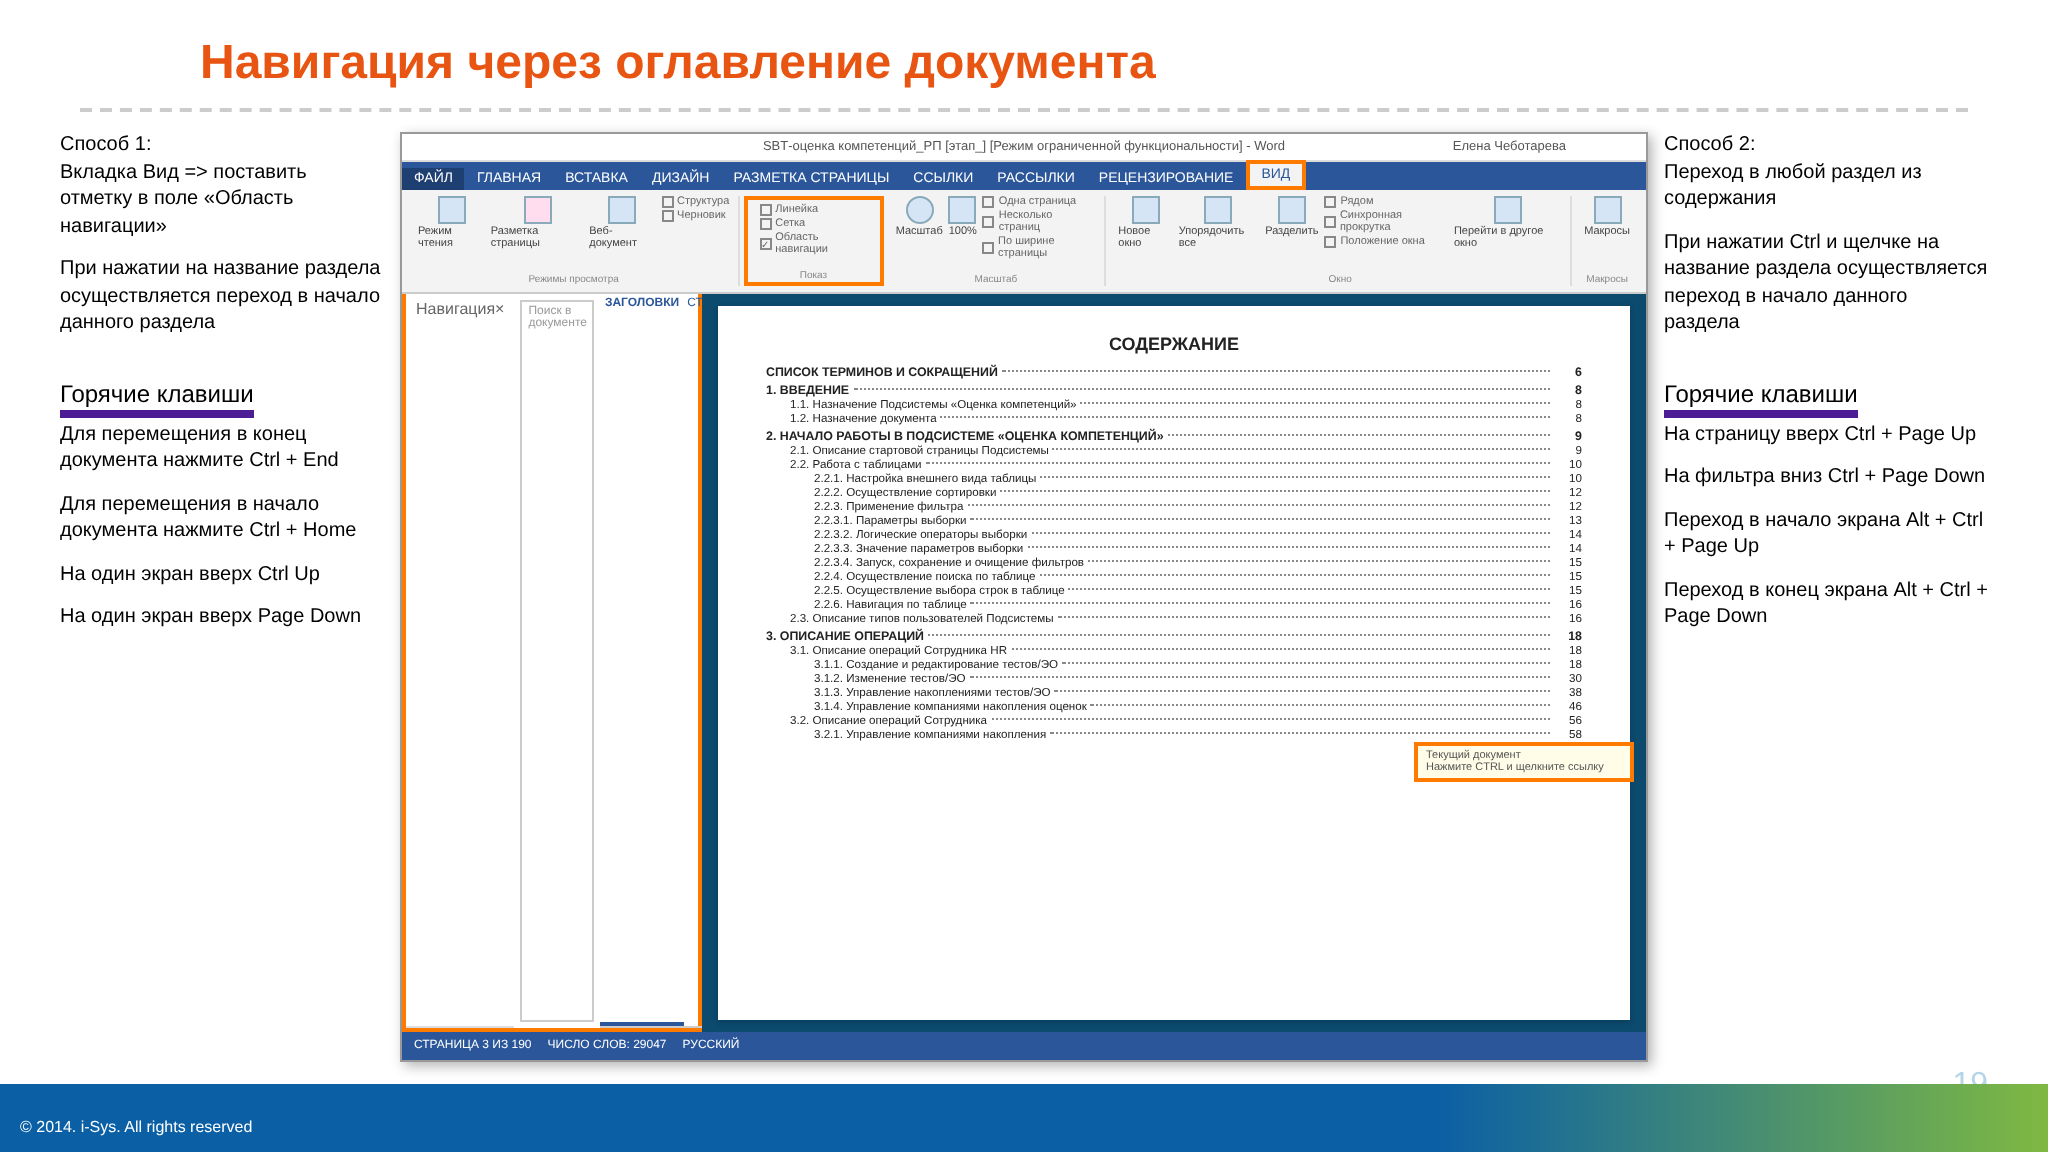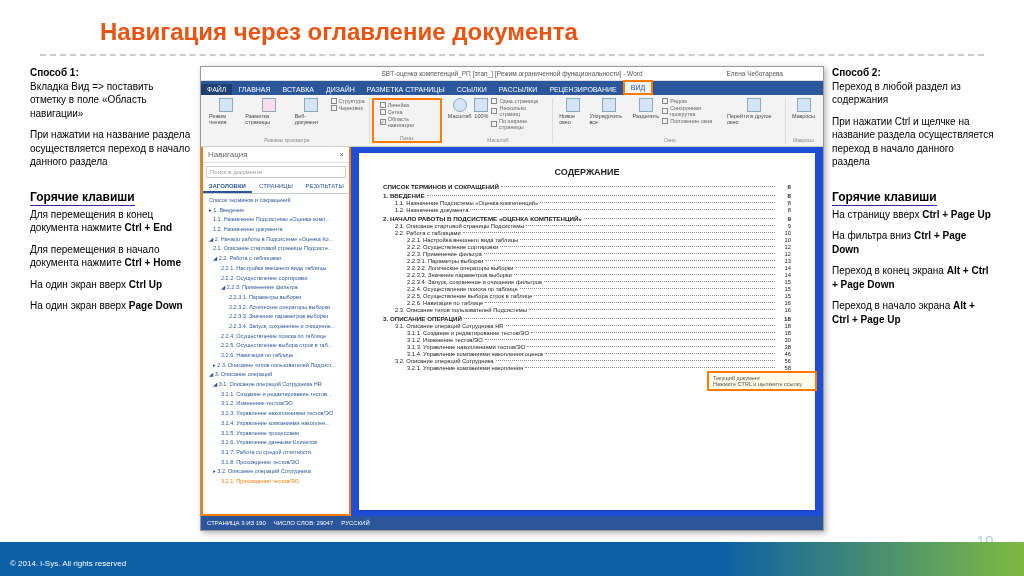--- a/index.html
+++ b/index.html
@@ -4,53 +4,53 @@
 <style>
 *{margin:0;padding:0;box-sizing:border-box}
 body{width:1024px;height:576px;font-family:Arial,sans-serif;background:#fff;position:relative;overflow:hidden}
 .slide{width:100%;height:100%;position:relative}
 .title{color:#e85412;font-size:24px;font-weight:bold;padding:18px 0 8px 100px}
 .divider{margin:0 40px 10px 40px;border-top:2px dashed #ccc}
 .main{display:flex;padding:0 30px}
 .left-col{width:170px;font-size:10px;line-height:1.35;padding-right:8px}
 .right-col{width:170px;font-size:10px;line-height:1.35;padding-left:8px}
 .center{flex:1;position:relative}
-.left-col b,.right-col b{font-weight:bold}
-.section-head{font-size:12px;font-weight:bold;margin:12px 0 2px 0;border-bottom:1px solid #4c1d95;display:inline-block}
+.left-col b,.right-col b{font-weight:normal}
+.section-head{font-size:12px;font-weight:normal;margin:12px 0 2px 0;border-bottom:4px solid #4c1d95;display:inline-block}
 .para{margin-bottom:8px}
 
 .word{border:1px solid #999;background:#fff;height:465px;font-size:7px;color:#333;position:relative;box-shadow:2px 2px 6px rgba(0,0,0,.3)}
 .word-titlebar{background:#fff;height:14px;display:flex;align-items:center;justify-content:center;font-size:6.5px;color:#555;border-bottom:1px solid #ddd}
 .ribbon-tabs{background:#2b579a;color:#fff;height:14px;display:flex;align-items:flex-end;font-size:7px}
 .ribbon-tab{padding:2px 6px;cursor:pointer}
 .ribbon-tab.file{background:#1e3f72}
 .ribbon-tab.active{background:#f3f3f3;color:#2b579a}
 .ribbon-body{background:#f3f3f3;height:52px;border-bottom:1px solid #ccc;display:flex;padding:3px 4px;gap:2px}
 .ribbon-group{border-right:1px solid #ddd;padding:0 4px;display:flex;flex-direction:column;justify-content:space-between;font-size:5.5px;color:#666}
 .ribbon-btns{display:flex;gap:3px;align-items:flex-start}
 .rbtn{display:flex;flex-direction:column;align-items:center;gap:1px;font-size:5.5px;color:#444;cursor:pointer}
 .ricon{width:14px;height:14px;background:#d5e5f5;border:1px solid #8ab}
 .checkboxes{display:flex;flex-direction:column;gap:1px;font-size:5.5px}
 .cb-row{display:flex;align-items:center;gap:2px}
 .cb{width:6px;height:6px;border:1px solid #888;display:inline-flex;align-items:center;justify-content:center;font-size:5px}
 .highlight-box{border:2px solid #ff7b00}
 .work-area{display:flex;height:calc(100% - 94px);background:#e6e6e6}
-.nav-pane{width:150px;background:#fff;border:2px solid #ff7b00;border-top:none;display:flex;flex-direction:column;font-size:6px}
+.nav-pane{width:150px;background:#fff;border:2px solid #ff7b00;border-top:none;display:flex;flex-direction:row;font-size:6px}
 .nav-head{padding:3px 5px;font-size:8px;color:#666;display:flex;justify-content:space-between;border-bottom:1px solid #ddd}
 .nav-search{margin:3px;padding:2px 3px;border:1px solid #ccc;font-size:6px;color:#999}
 .nav-tabs{display:flex;border-bottom:1px solid #ccc;font-size:6px}
 .nav-tab{flex:1;text-align:center;padding:2px;color:#2b579a;cursor:pointer}
 .nav-tab.active{border-bottom:2px solid #2b579a;font-weight:bold}
 .nav-tree{flex:1;overflow:hidden;padding:2px;font-size:5.5px;line-height:1.4;color:#2b579a}
 .nav-tree .item{padding:1px 0 1px 4px;cursor:pointer;white-space:nowrap;overflow:hidden}
 .nav-tree .l1{padding-left:8px}
 .nav-tree .l2{padding-left:16px}
 .nav-tree .l3{padding-left:24px}
 .nav-tree .sel{color:#ff7b00}
-.doc-area{flex:1;background:#1d4ed8;padding:6px 8px;overflow:hidden;position:relative}
+.doc-area{flex:1;background:#0c4a6e;padding:6px 8px;overflow:hidden;position:relative}
 .page{background:#fff;width:100%;height:100%;padding:14px 24px;font-size:6px;color:#222;box-shadow:0 1px 3px rgba(0,0,0,.2);position:relative}
 .page h2{text-align:center;font-size:9px;margin-bottom:6px}
 .toc-line{display:flex;align-items:baseline;margin:1px 0;font-size:5.8px}
 .toc-txt{white-space:nowrap}
 .toc-dots{flex:1;border-bottom:1px dotted #888;margin:0 2px;position:relative;top:-2px}
 .toc-pg{width:14px;text-align:right}
 .toc-l1{font-weight:bold;font-size:6.2px;margin-top:2px}
 .toc-l2{padding-left:12px}
 .toc-l3{padding-left:24px}
 .tooltip-box{position:absolute;right:-2px;top:218px;background:#fffde7;border:2px solid #ff7b00;padding:2px 4px;font-size:5.5px;color:#555;width:110px}
@@ -405,20 +405,20 @@
         </div>
       </div>
     </div>
 
     <div class="right-col">
       <div class="para"><b>Способ 2:</b><br><span>Переход в любой раздел из содержания</span></div>
       <div class="para">При нажатии Ctrl и щелчке на название раздела осуществляется переход в начало данного раздела</div>
       <div class="section-head">Горячие клавиши</div>
       <div class="para"><span>На страницу вверх </span><b>Ctrl + Page Up</b></div>
       <div class="para"><span>На фильтра вниз </span><b>Ctrl + Page Down</b></div>
+      <div class="para"><span>Переход в начало экрана </span><b>Alt + Ctrl + Page Up</b></div>
       <div class="para"><span>Переход в конец экрана </span><b>Alt + Ctrl + Page Down</b></div>
-      <div class="para"><span>Переход в начало экрана </span><b>Alt + Ctrl + Page Up</b></div>
     </div>
   </div>
 
   <div class="page-num">19</div>
   <div class="footer">© 2014. i-Sys. All rights reserved</div>
 </div>
 
 </body></html>

